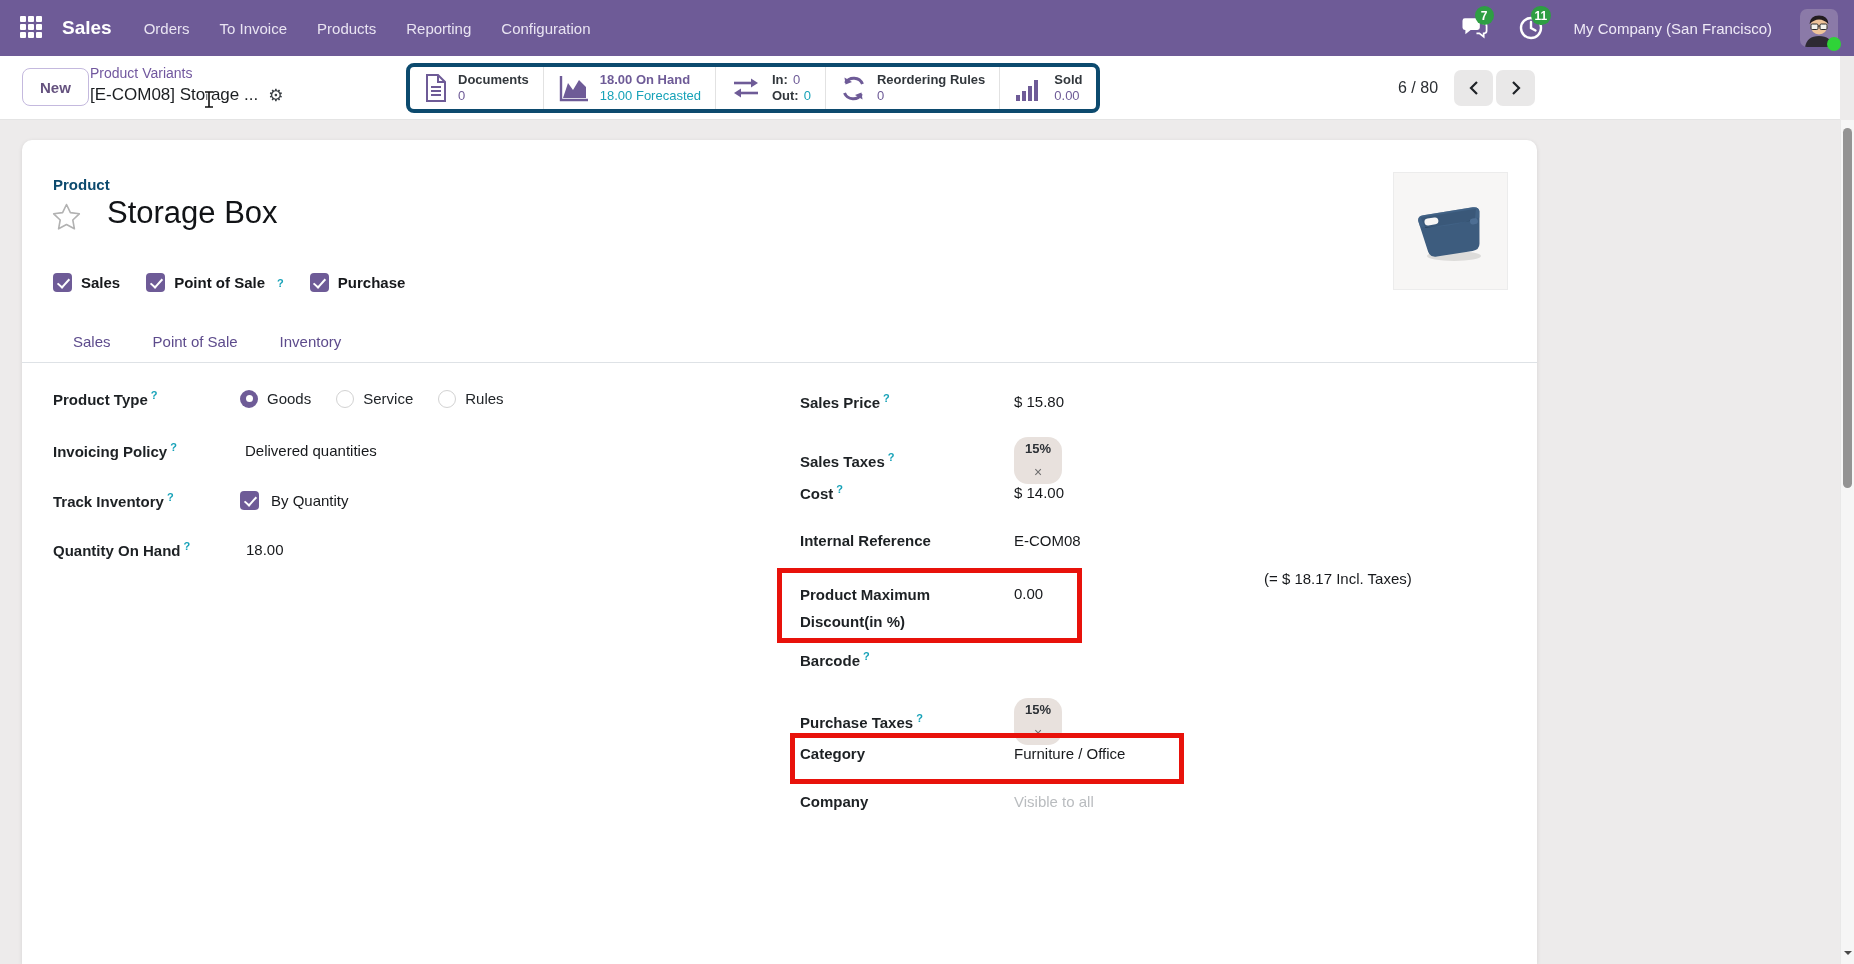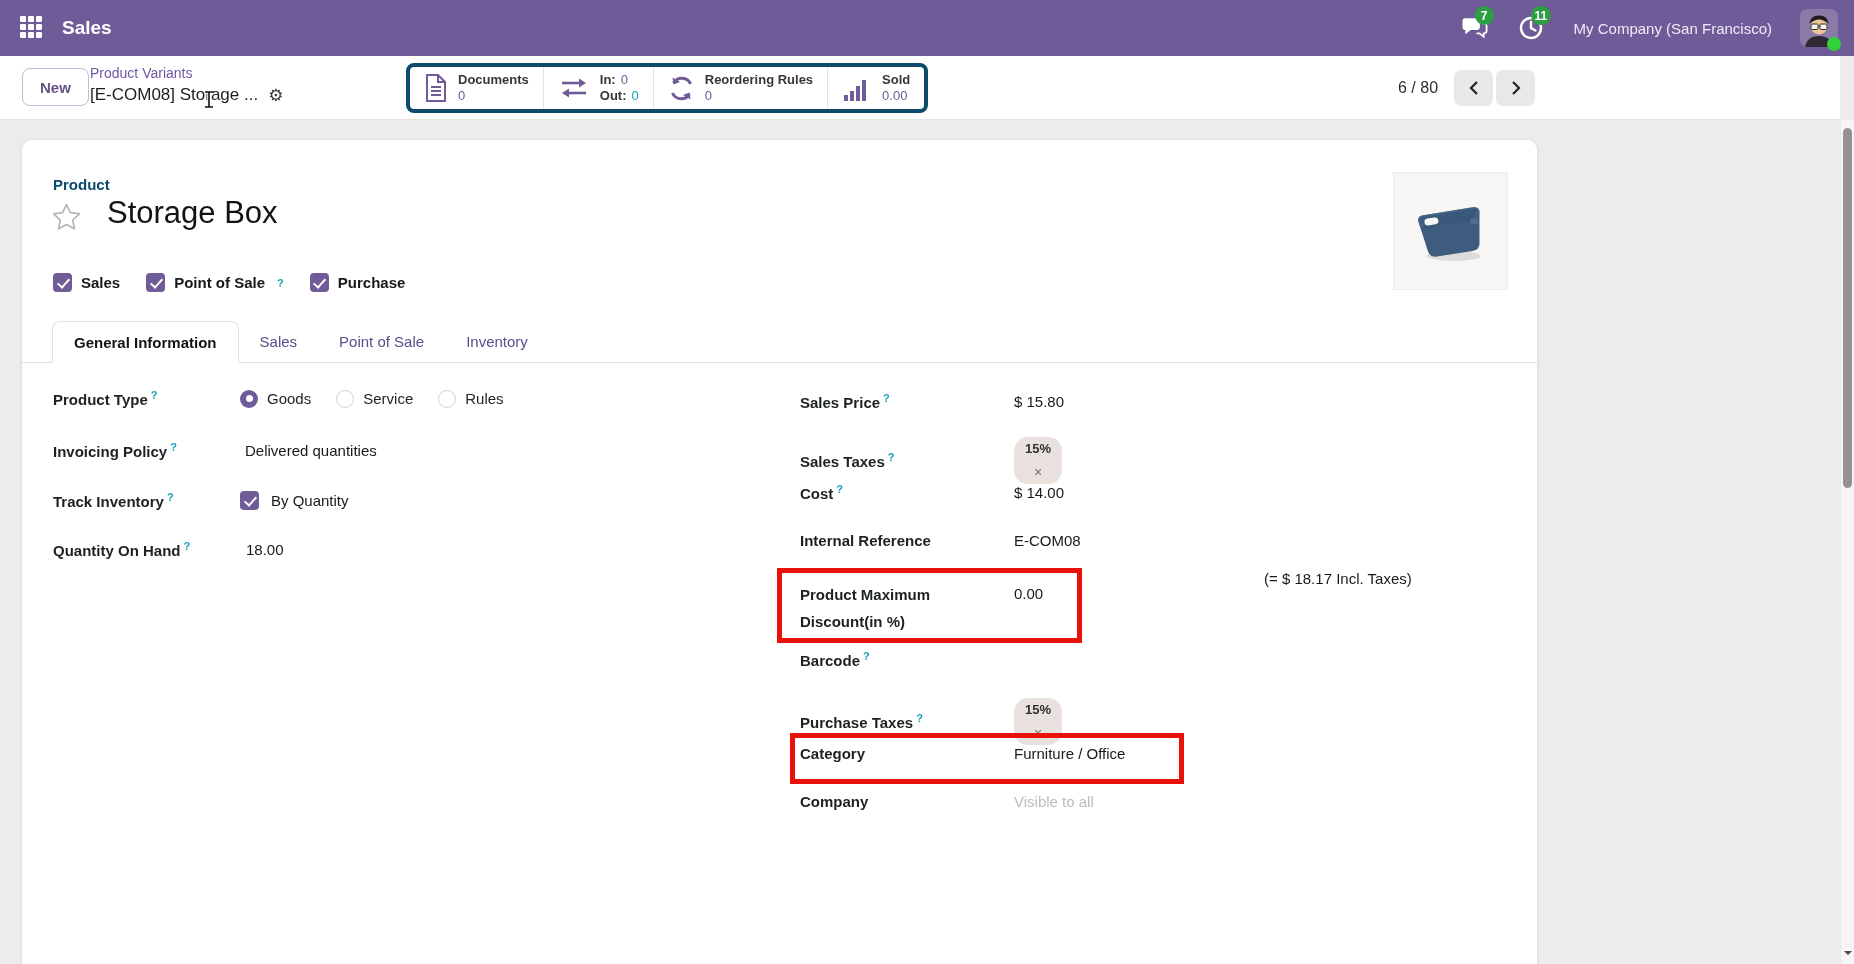--- a/index.html
+++ b/index.html
@@ -124,20 +124,27 @@
         <span></span>
         <span></span>
         <span></span>
         <span></span>
         <span></span>
         <span></span>
         <span></span>
         <span></span>
     </div>
     <div class="brand">Sales</div>
+    <div class="nav-menu">
+      <span class="nav-item">Orders</span>
+      <span class="nav-item">To Invoice</span>
+      <span class="nav-item">Products</span>
+      <span class="nav-item">Reporting</span>
+      <span class="nav-item">Configuration</span>
+    </div>
     <div class="nav-right">
       <div class="systray">
         <svg width="27" height="24" viewBox="0 0 28 24">
           <path d="M3 3 h13 a2.5 2.5 0 0 1 2.5 2.5 v7 a2.5 2.5 0 0 1 -2.5 2.5 h-7 l-5.5 4.5 v-4.5 h-0.5 a2.5 2.5 0 0 1 -2.5 -2.5 v-7 a2.5 2.5 0 0 1 2.5 -2.5 z" fill="#ffffff"></path>
           <path d="M21.5 8.5 h1.5 a2.5 2.5 0 0 1 2.5 2.5 v5 a2.5 2.5 0 0 1 -2.5 2.5 h-0.5 v3.5 l-4.5 -3.5 h-3" fill="none" stroke="#ffffff" stroke-width="1.8"></path>
         </svg>
         <span class="badge">7</span>
       </div>
       <div class="systray">
         <svg width="26" height="26" viewBox="0 0 26 26">
@@ -183,20 +190,30 @@
     <div class="stats">
       <div class="stat">
         <svg width="24" height="30" viewBox="0 0 24 30">
           <path d="M3 2 h11 l7 7 v19 h-18 z" fill="none" stroke="#6e5b97" stroke-width="2"></path>
           <path d="M14 2 v7 h7" fill="none" stroke="#6e5b97" stroke-width="2"></path>
           <path d="M7 14 h10 M7 18 h10 M7 22 h10" stroke="#6e5b97" stroke-width="1.8"></path>
         </svg>
         <div class="stat-text">
           <span class="st-dark">Documents</span>
           <span class="st-purple">0</span>
+        </div>
+      </div>
+      <div class="stat">
+        <svg width="32" height="28" viewBox="0 0 32 28">
+          <path d="M3 2 v24 h27" stroke="#6e5b97" stroke-width="2.4" fill="none"></path>
+          <path d="M5 24 L10 9 L15 16 L21 6 L28 13 V24 Z" fill="#6e5b97"></path>
+        </svg>
+        <div class="stat-text">
+          <span class="st-purple-b">18.00 On Hand</span>
+          <span class="st-teal">18.00 Forecasted</span>
         </div>
       </div>
       <div class="stat">
         <svg width="32" height="26" viewBox="0 0 32 26">
           <path d="M4 8 h18" stroke="#6e5b97" stroke-width="2.6"></path>
           <path d="M21 3.5 L28 8 L21 12.5 Z" fill="#6e5b97"></path>
           <path d="M28 18 h-18" stroke="#6e5b97" stroke-width="2.6"></path>
           <path d="M11 13.5 L4 18 L11 22.5 Z" fill="#6e5b97"></path>
         </svg>
         <div class="stat-text">
@@ -283,21 +300,20 @@
           <path d="M9 18 Q9 13 15 13 H65 Q71 13 71 18 L66 50 Q65 56 58 56 H22 Q15 56 14 50 Z" fill="#3d5c7e"></path>
           <path d="M12 15 H68 L65 26 H15 Z" fill="#2b4560"></path>
           <path d="M9 18 Q9 13 15 13 H65 Q71 13 71 18 L70 24 Q40 30 10 24 Z" fill="#44658a" opacity="0.6"></path>
           <rect x="15" y="17" width="14" height="7" rx="3.5" fill="#f7f6f5"></rect>
           <rect x="60" y="24" width="8" height="6" rx="3" fill="#4d6e93"></rect>
         </g>
       </svg>
     </div>
 
     <div class="tabbar">
-      <div class="tab active">General Information</div>
       <div class="tab">Sales</div>
       <div class="tab">Point of Sale</div>
       <div class="tab">Inventory</div>
     </div>
 
     <div class="frow" style="left:31px;top:249px;">
       <div class="flabel w-left"><span class="lt">Product Type</span><sup class="help">?</sup></div>
       <div class="radios">
         <span class="radio">
           <span class="rdot"></span>

